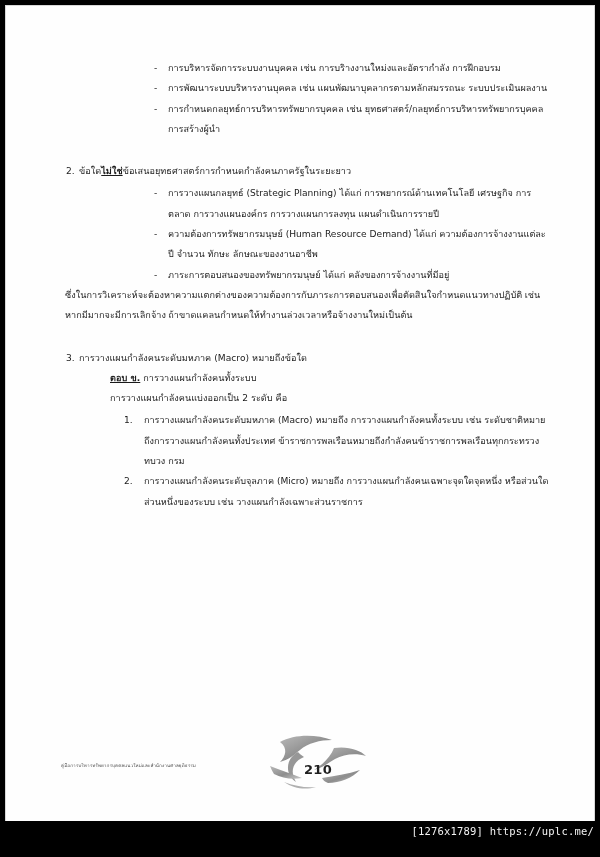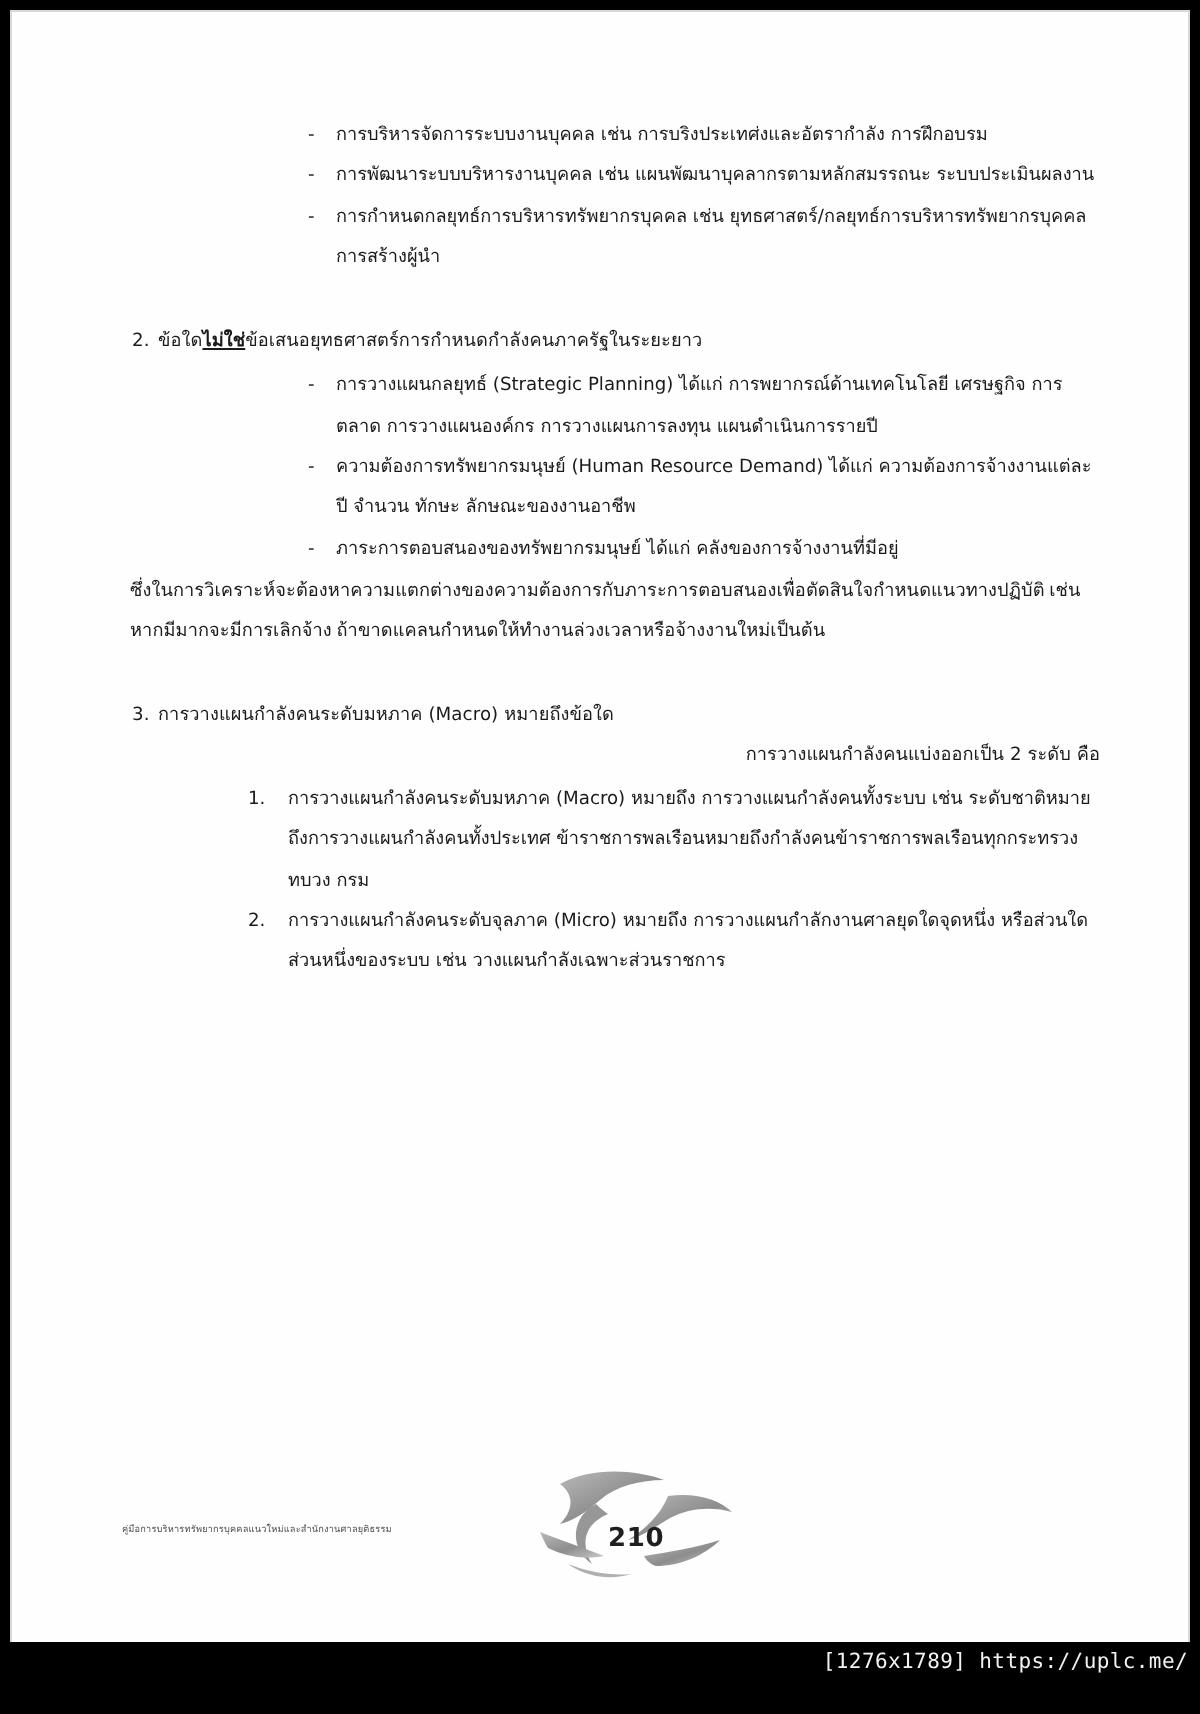--- a/index.html
+++ b/index.html
@@ -164,21 +164,21 @@
 <div id="page-wrap">
 
   <div class="scan-sheet">
 
     <div class="doc-body" style="padding-top:52px;">
 
       <div class="bullet-list" style="padding-left:148px; padding-right:42px;">
 
         <div class="bullet-row">
           <span class="dash-mark">-</span>
-          <span class="bullet-text">การบริหารจัดการระบบงานบุคคล เช่น การบริงประเทศ่งและอัตรากำลัง การฝึกอบรม</span>
+          <span class="bullet-text">การบริหารจัดการระบบงานบุคคล เช่น การบริางงานใหม่งและอัตรากำลัง การฝึกอบรม</span>
         </div>
 
         <div class="bullet-row">
           <span class="dash-mark">-</span>
           <span class="bullet-text">การพัฒนาระบบบริหารงานบุคคล เช่น แผนพัฒนาบุคลากรตามหลักสมรรถนะ ระบบประเมินผลงาน</span>
         </div>
 
         <div class="bullet-row">
           <span class="dash-mark">-</span>
           <span class="bullet-text">การกำหนดกลยุทธ์การบริหารทรัพยากรบุคคล เช่น ยุทธศาสตร์/กลยุทธ์การบริหารทรัพยากรบุคคล การสร้างผู้นำ</span>
@@ -222,33 +222,36 @@
 
       <div class="spacer-lg"></div>
 
       <div style="padding-left:60px; padding-right:44px;">
 
         <div class="para q-line">
           <span class="q-num">3.</span>
           <span class="q-text">การวางแผนกำลังคนระดับมหภาค (Macro) หมายถึงข้อใด</span>
         </div>
 
-
-        <div class="para" style="text-indent:44px;text-align:right;">การวางแผนกำลังคนแบ่งออกเป็น 2 ระดับ คือ</div>
+        <div class="para" style="text-indent:44px;">
+          <span class="emph-bold-ul">ตอบ ข.</span><span>&nbsp;</span><span>การวางแผนกำลังคนทั้งระบบ</span>
+        </div>
+
+        <div class="para" style="text-indent:44px;">การวางแผนกำลังคนแบ่งออกเป็น 2 ระดับ คือ</div>
 
         <div class="bullet-list" style="padding-left:58px; padding-top:2px;">
 
           <div class="bullet-row">
             <span class="num-mark">1.</span>
             <span class="bullet-text">การวางแผนกำลังคนระดับมหภาค (Macro) หมายถึง การวางแผนกำลังคนทั้งระบบ เช่น ระดับชาติหมายถึงการวางแผนกำลังคนทั้งประเทศ ข้าราชการพลเรือนหมายถึงกำลังคนข้าราชการพลเรือนทุกกระทรวง ทบวง กรม</span>
           </div>
 
           <div class="bullet-row">
             <span class="num-mark">2.</span>
-            <span class="bullet-text">การวางแผนกำลังคนระดับจุลภาค (Micro) หมายถึง การวางแผนกำลักงานศาลยุดใดจุดหนึ่ง หรือส่วนใดส่วนหนึ่งของระบบ เช่น วางแผนกำลังเฉพาะส่วนราชการ</span>
+            <span class="bullet-text">การวางแผนกำลังคนระดับจุลภาค (Micro) หมายถึง การวางแผนกำลังคนเฉพาะจุดใดจุดหนึ่ง หรือส่วนใดส่วนหนึ่งของระบบ เช่น วางแผนกำลังเฉพาะส่วนราชการ</span>
           </div>
 
         </div>
 
       </div>
 
     </div>
 
     <div class="footer-band">
 

